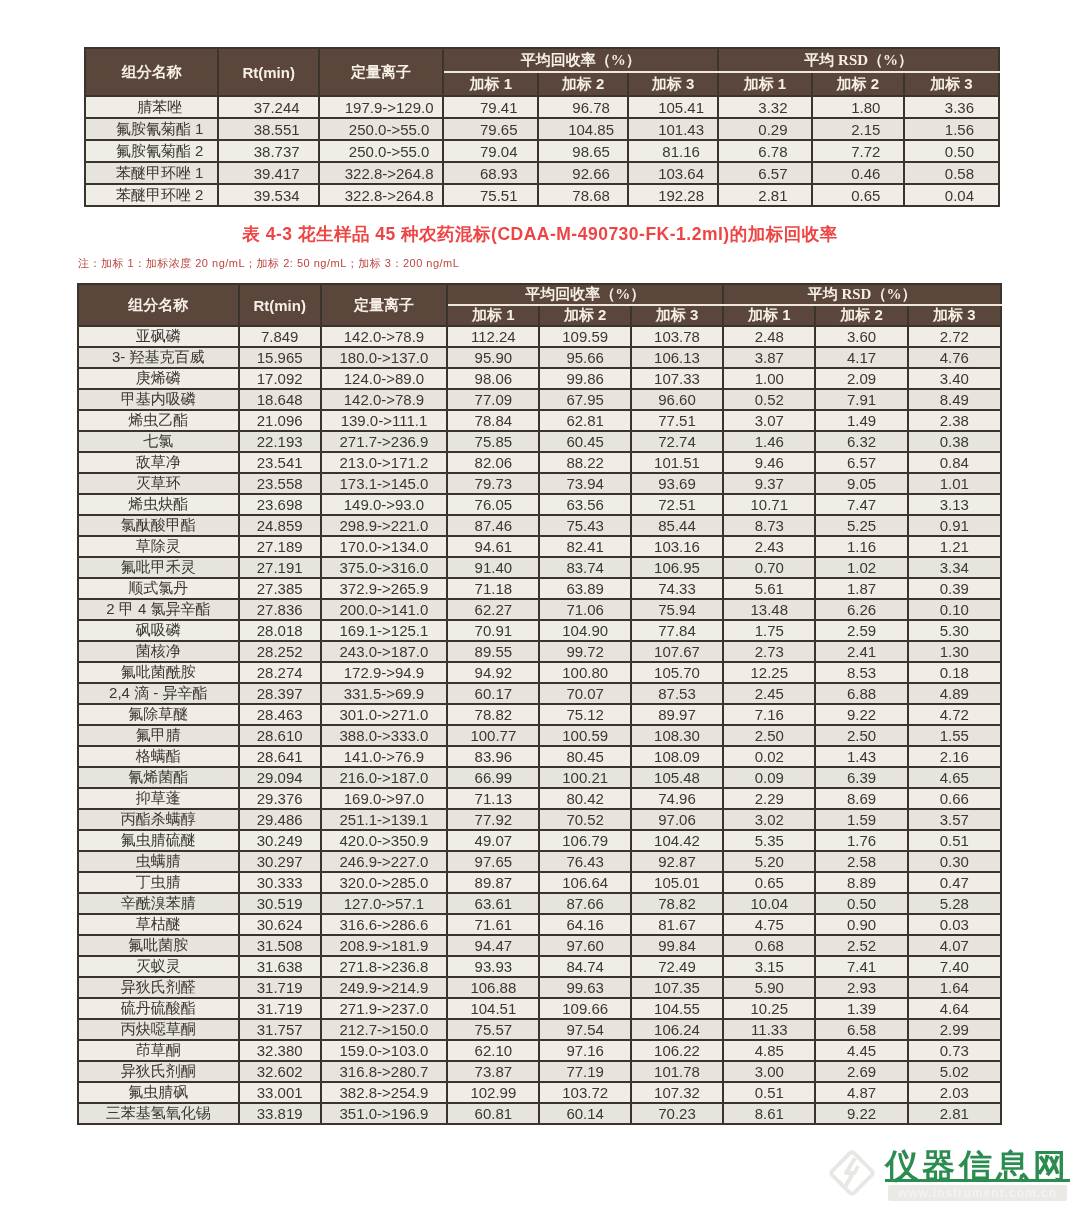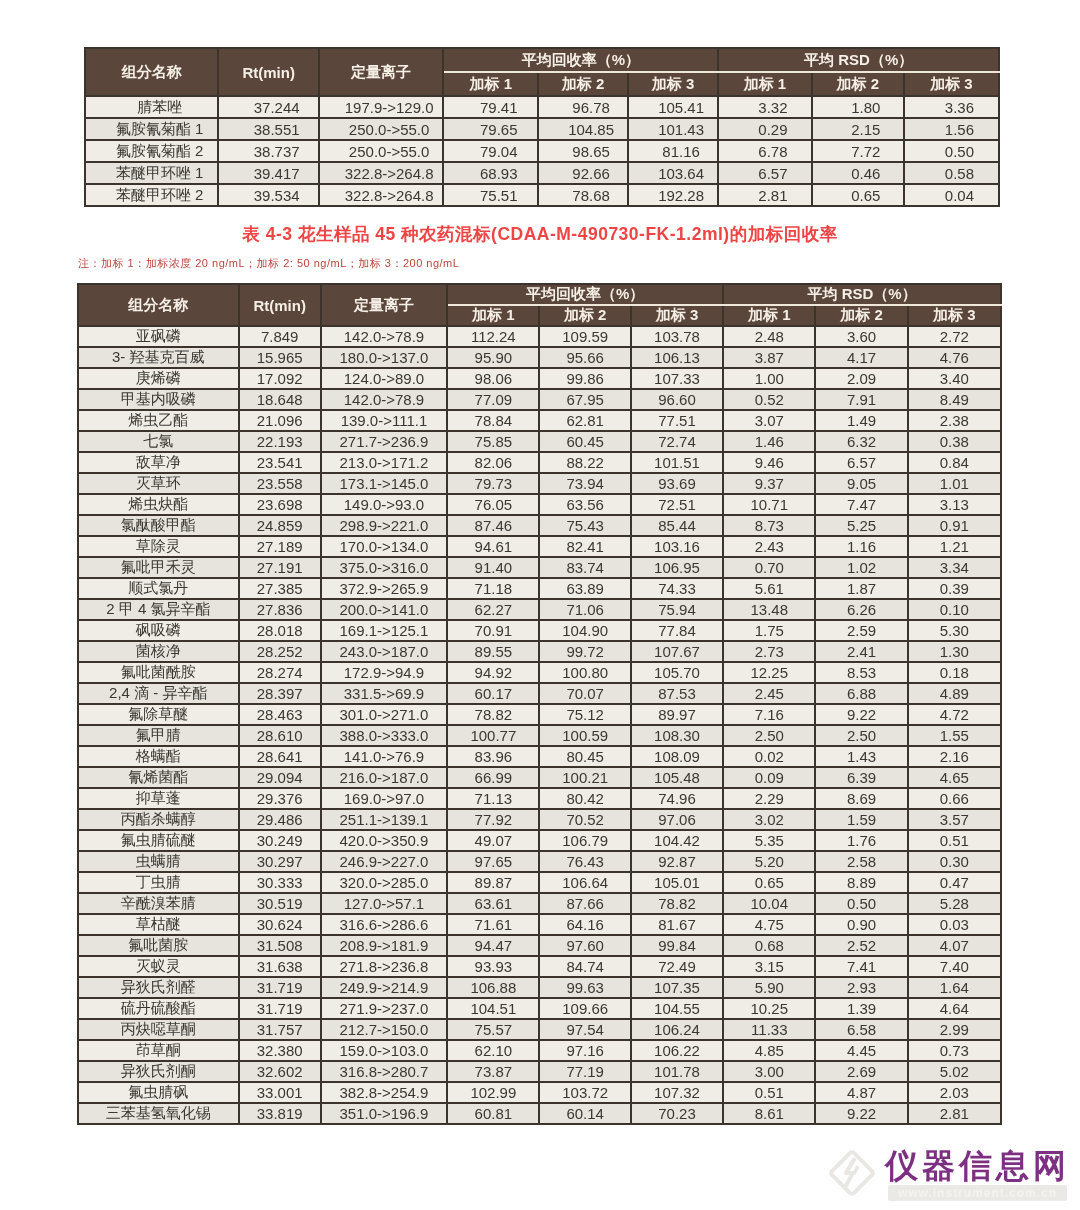--- a/index.html
+++ b/index.html
@@ -10,21 +10,21 @@
   }
   table { border-collapse:collapse; table-layout:fixed; width:100%; }
   th, td {
     border:2px solid #3a342d; text-align:center; vertical-align:middle;
     white-space:nowrap; overflow:hidden;
   }
   thead th {
     background:#5a463b; color:#f6efe6; font-weight:bold; font-size:15px;
     height:24px;
   }
-  thead th.hdr-span { border-bottom:2px solid #efe7d9; }
+  thead th.hdr-span { border-bottom:2px solid #efe7d9;font-family:Liberation Serif, serif; }
   tbody td { color:#3b3833; font-size:15px; }
   .t1 tbody td { height:22px;padding-left:16px; }
   .t2 tbody td { height:21px; }
   .t2 thead th { height:21px; }
   tbody tr:nth-child(odd)  td { background:#f0ede7; }
   tbody tr:nth-child(even) td { background:#e7e4de; }
   .t1-wrap { position:absolute; left:84px;  top:47px;  width:916px; }
   .t2-wrap { position:absolute; left:77px;  top:283px; width:925px; }
   .doc-title {
     position:absolute; top:222px; left:0; width:1080px; text-align:center;
@@ -33,22 +33,22 @@
   .doc-note {
     position:absolute; top:256px; left:78px; font-size:11px;
     color:#bb443c; letter-spacing:0.5px;
   }
   .watermark {
     position:absolute; right:10px; bottom:6px; display:flex;
     align-items:center; gap:6px; opacity:0.9;
   }
   .wm-text-col { display:flex; flex-direction:column; align-items:center; }
   .wm-name {
-    font-size:33px; font-weight:bold; color:#701a75;
-    letter-spacing:4px; line-height:1;
+    font-size:33px; font-weight:bold; color:#15803d;
+    letter-spacing:4px; line-height:1;text-decoration:underline;
   }
   .wm-url {
     margin-top:3px; font-size:12px; font-weight:bold; color:#f3f2ef;
     background:#e9e7e3; padding:1px 10px; border-radius:2px; letter-spacing:1px;
   }
 </style>
 </head>
 <body>
 
 <div class="page">

